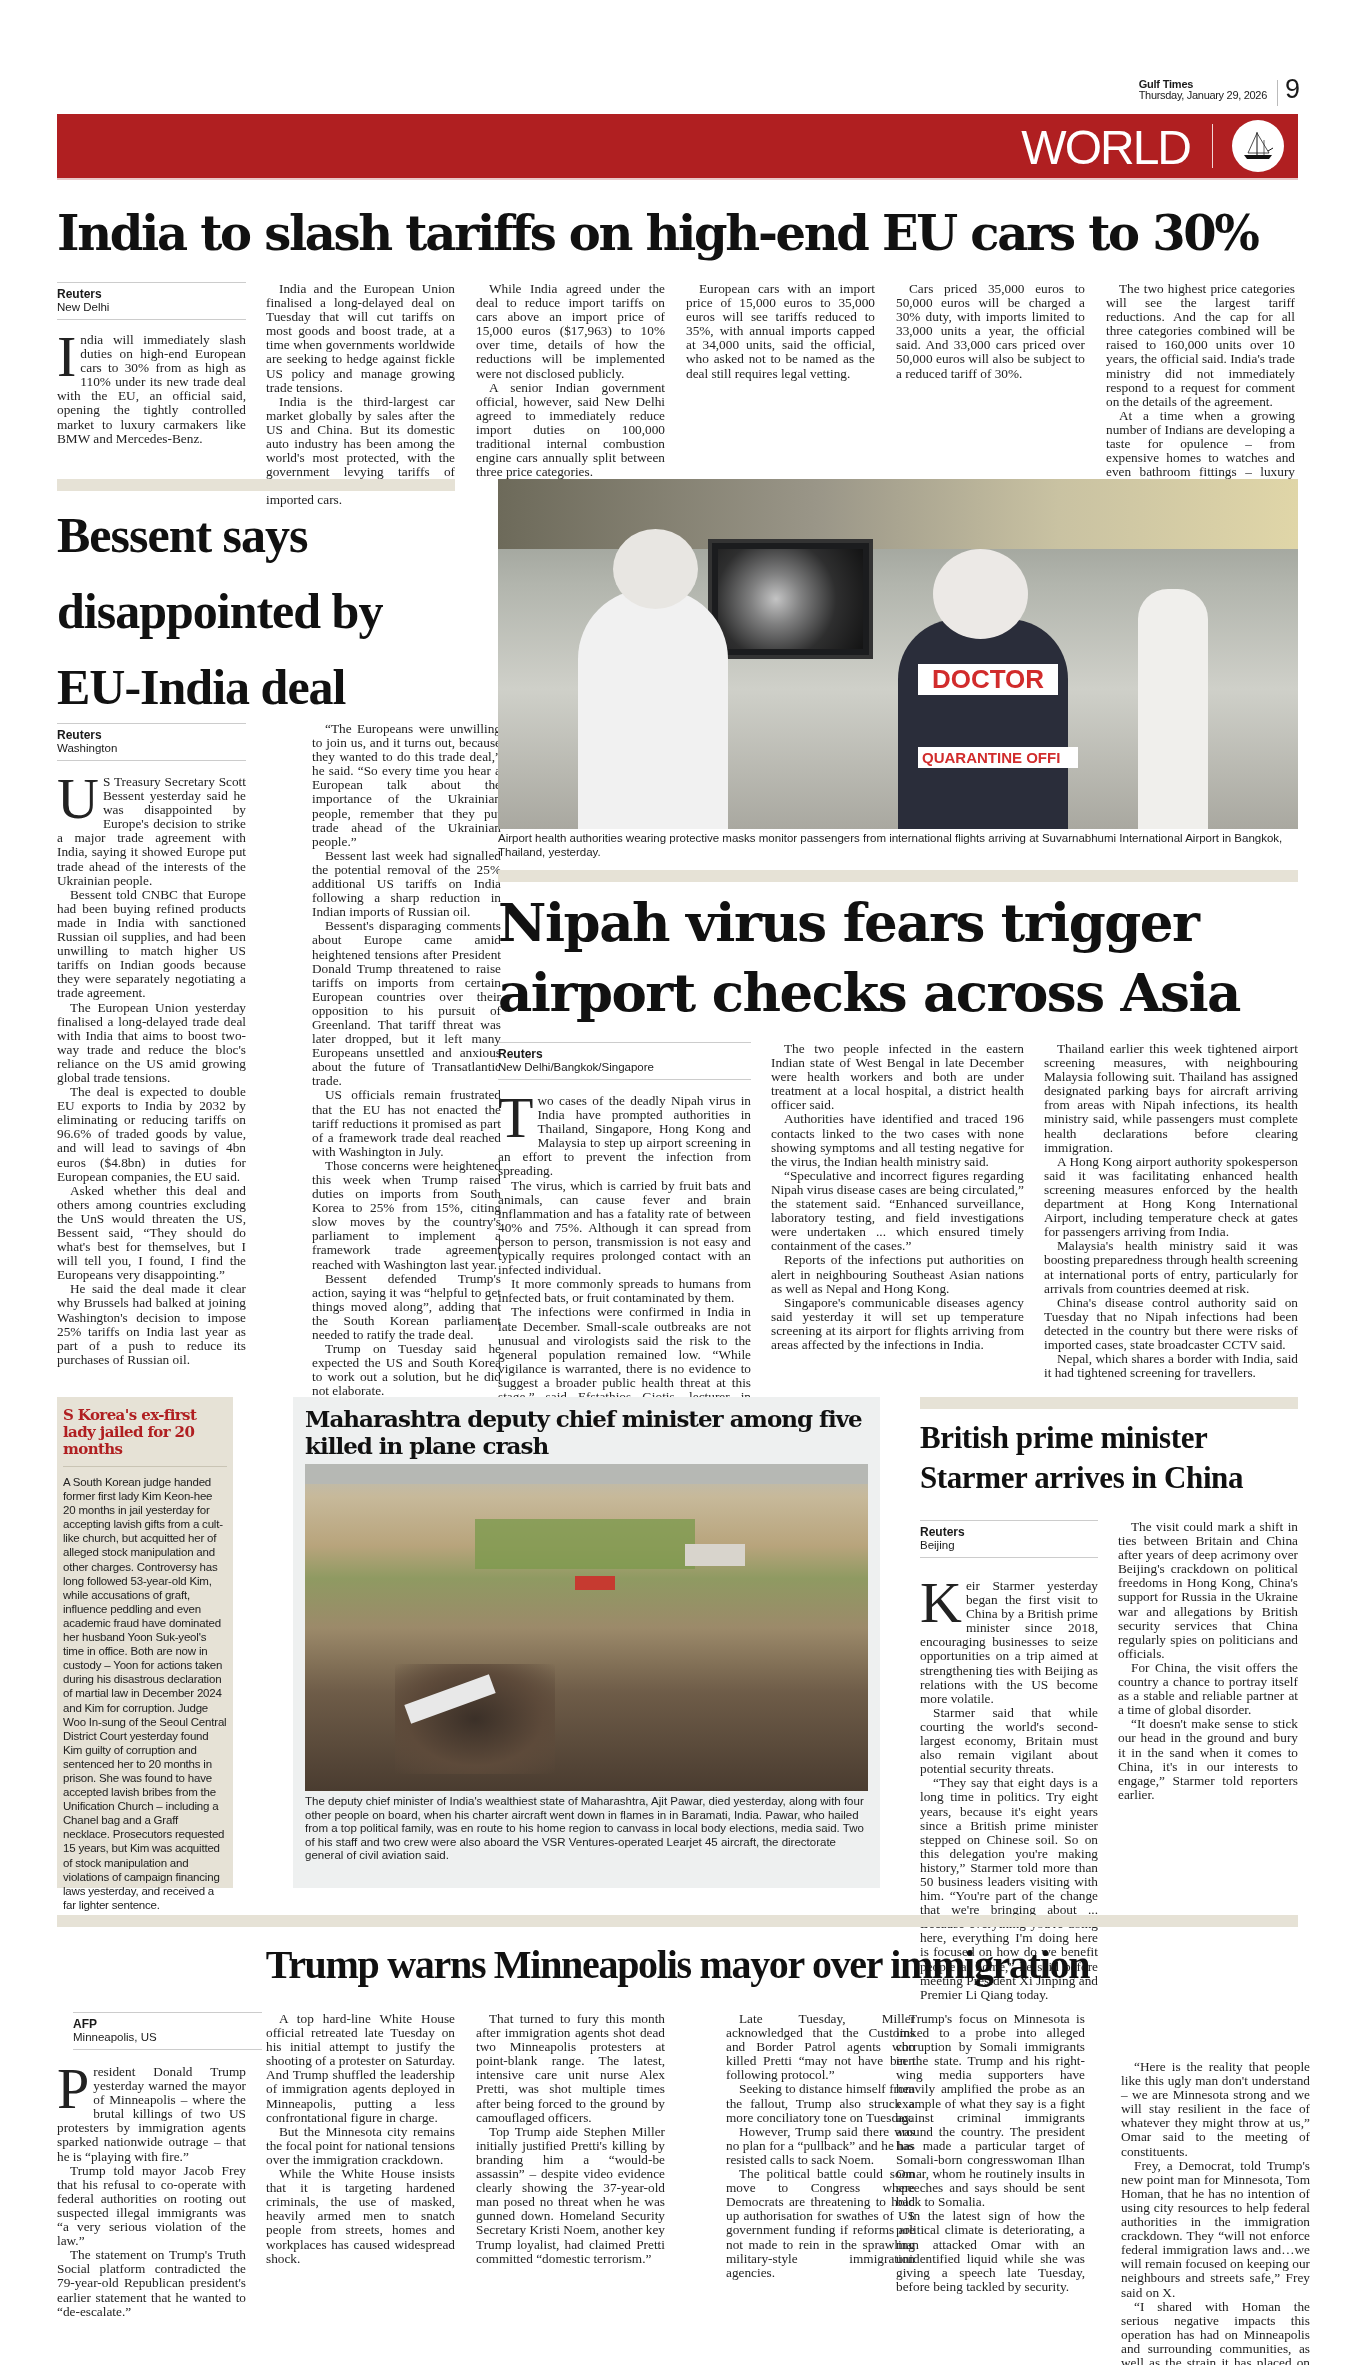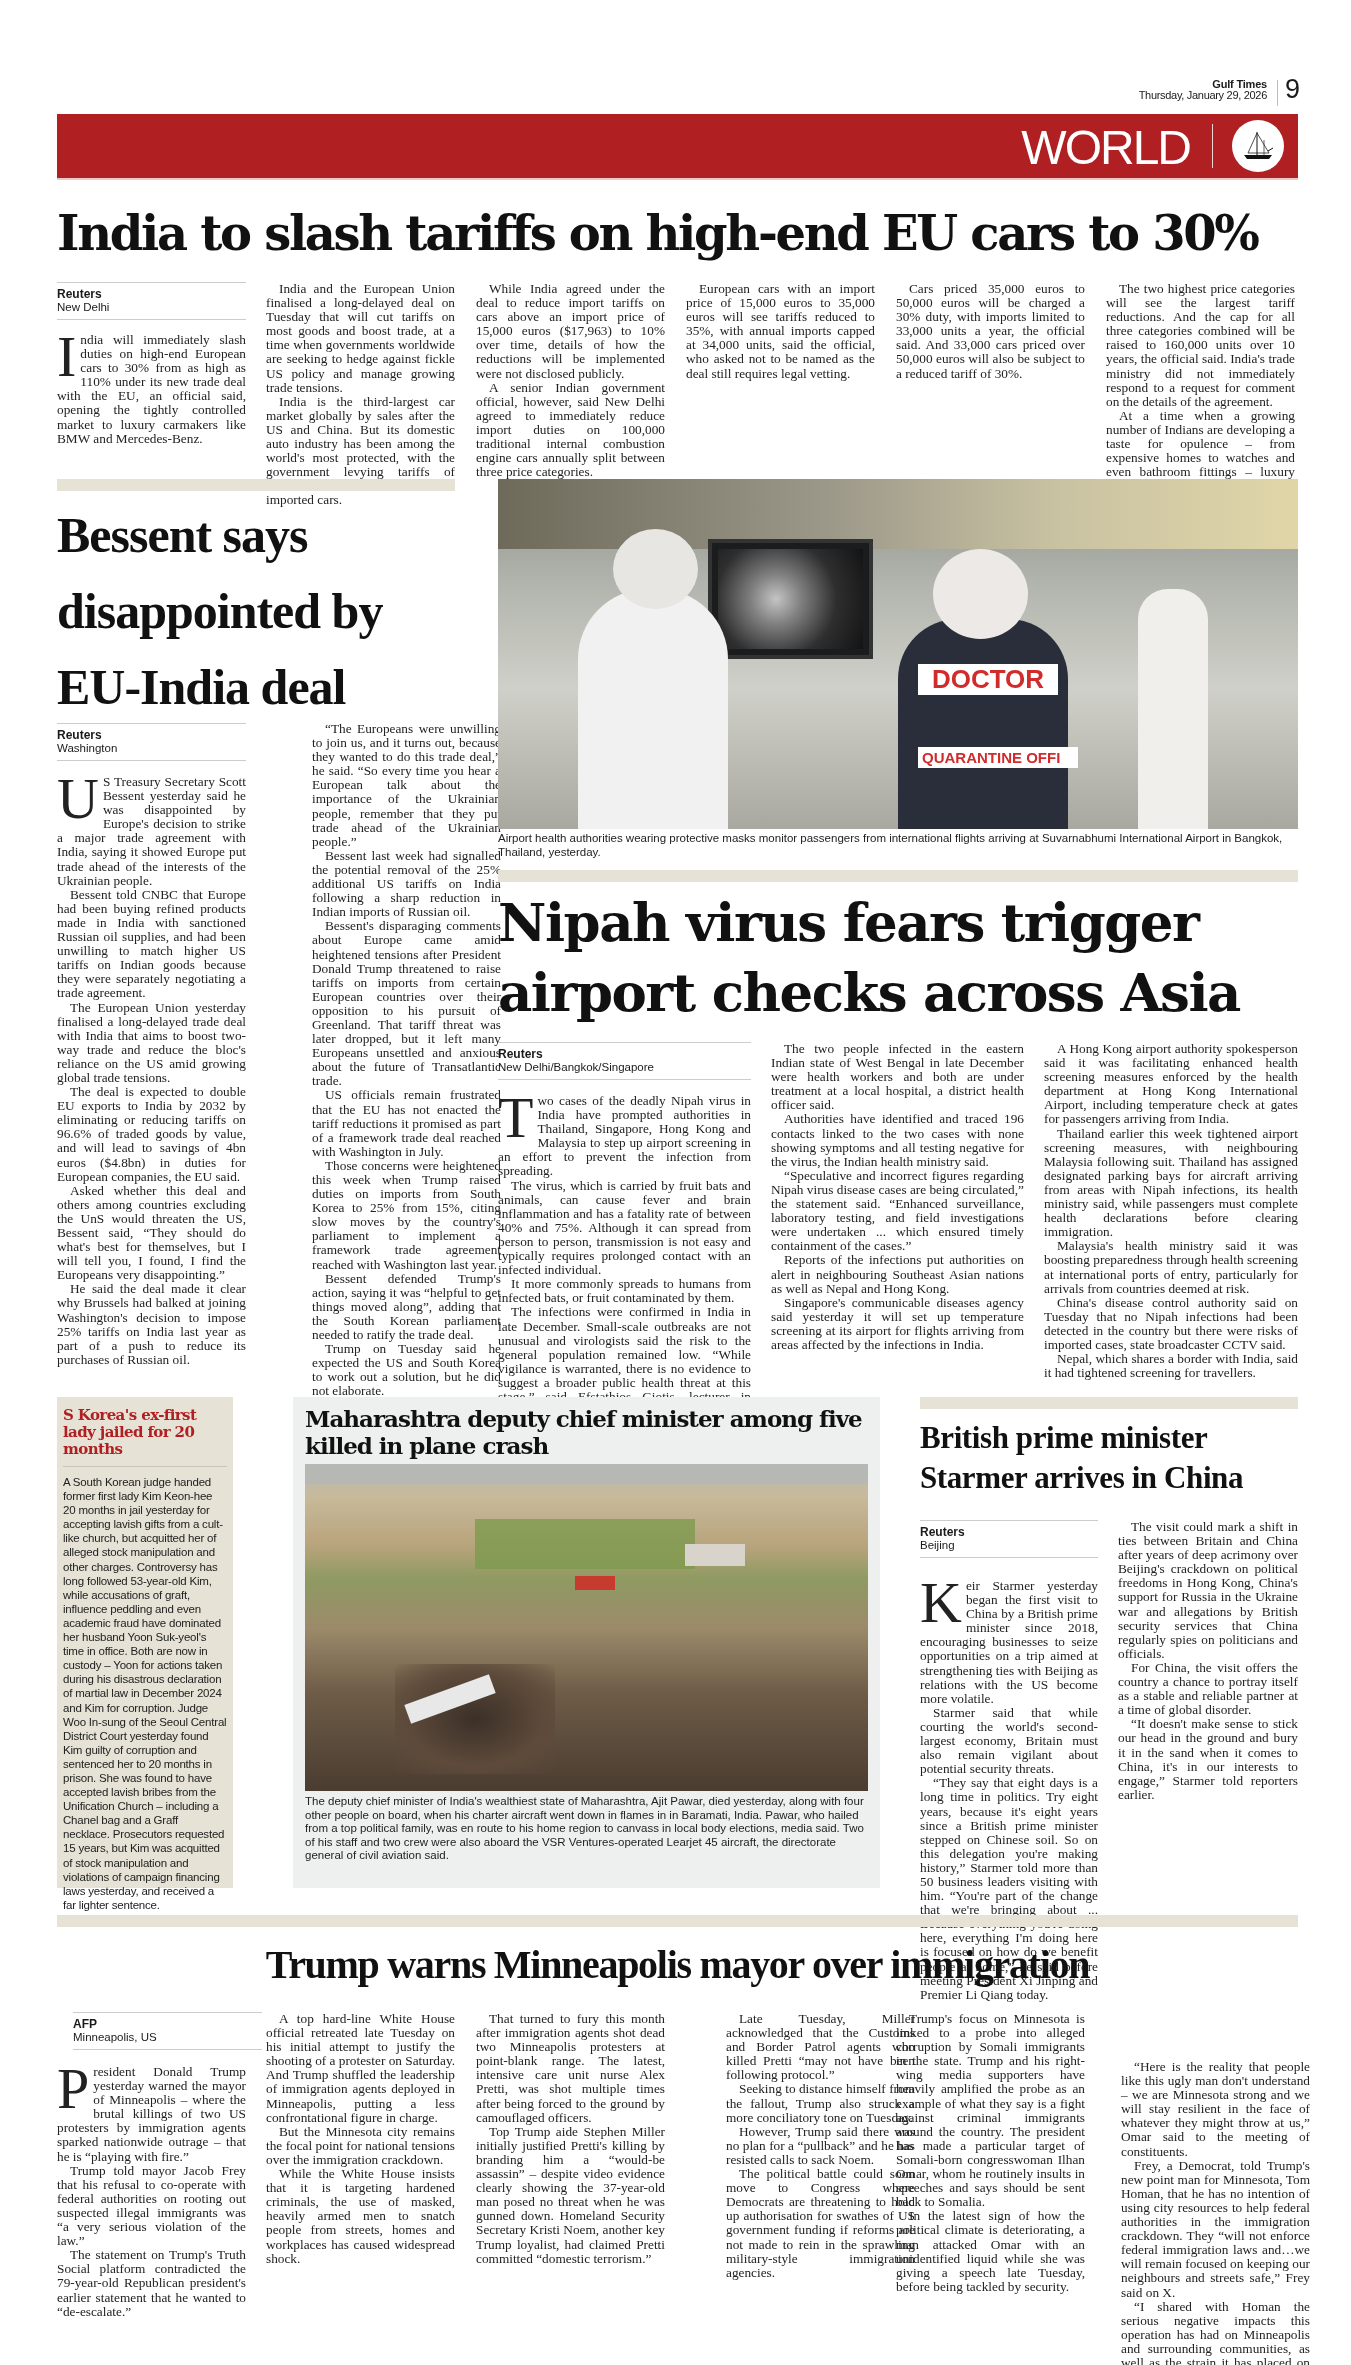--- a/index.html
+++ b/index.html
@@ -2,21 +2,21 @@
 <html><head>
 <meta charset="utf-8">
 <style>
   * { box-sizing: border-box; margin: 0; padding: 0; }
   html, body { width: 1351px; background: #fff; }
   body { font-family: "DejaVu Serif", serif; color: #1a1a1a; position: relative; height: 2365px; overflow: hidden; }
   .abs { position: absolute; }
   .sans { font-family: "Liberation Sans", sans-serif; }
 
   
-  .mast-right { position:absolute; top:78px; right:84px; text-align:right; font-family:"Liberation Sans",sans-serif; }
+  .mast-right { position:absolute; top:78px; right:84px; font-family:"Liberation Sans",sans-serif; }
   .mast-paper { font-weight:bold; font-size:11px; letter-spacing:-0.2px; }
   .mast-date { font-size:11px; margin-top:-1px; letter-spacing:-0.3px; }
   .mast-div { position:absolute; top:80px; left:1277px; width:1px; height:26px; background:#bbb; }
   .mast-page { position:absolute; top:74px; left:1285px; font-family:"Liberation Sans",sans-serif; font-size:27px; }
   .band { position:absolute; left:57px; top:114px; width:1241px; height:66px; background:#b01f21; border-bottom:2px solid #e8c8c8; }
   .band-title { position:absolute; right:108px; top:8px; color:#fff; font-family:"Liberation Sans",sans-serif; font-size:48px; font-weight:300; letter-spacing:-2px; line-height:52px; }
   .band-sep { position:absolute; right:85px; top:10px; width:1.5px; height:44px; background:#f1d6d6; }
   .band-logo { position:absolute; right:14px; top:6px; width:52px; height:52px; border-radius:50%; background:#fff; display:flex; align-items:center; justify-content:center; }
 
   .h1 { position:absolute; left:57px; top:203px; font-family:"DejaVu Serif",serif; font-weight:bold; font-size:48px; letter-spacing:-2.3px; line-height:60px; color:#111; }
@@ -145,22 +145,22 @@
   <p>The infections were confirmed in India in late December. Small-scale outbreaks are not unusual and virologists said the risk to the general population remained low. “While vigilance is warranted, there is no evidence to suggest a broader public health threat at this stage,” said Efstathios Giotis, lecturer in molecular virology at the University of Essex in Britain.</p>
 </div>
 <div class="col" style="left:771px;top:1042px;width:253px;">
   <p>The two people infected in the eastern Indian state of West Bengal in late December were health workers and both are under treatment at a local hospital, a district health officer said.</p>
   <p>Authorities have identified and traced 196 contacts linked to the two cases with none showing symptoms and all testing negative for the virus, the Indian health ministry said.</p>
   <p>“Speculative and incorrect figures regarding Nipah virus disease cases are being circulated,” the statement said. “Enhanced surveillance, laboratory testing, and field investigations were undertaken ... which ensured timely containment of the cases.”</p>
   <p>Reports of the infections put authorities on alert in neighbouring Southeast Asian nations as well as Nepal and Hong Kong.</p>
   <p>Singapore's communicable diseases agency said yesterday it will set up temperature screening at its airport for flights arriving from areas affected by the infections in India.</p>
 </div>
 <div class="col" style="left:1044px;top:1042px;width:254px;">
+  <p>Thailand earlier this week tightened airport screening measures, with neighbouring Malaysia following suit. Thailand has assigned designated parking bays for aircraft arriving from areas with Nipah infections, its health ministry said, while passengers must complete health declarations before clearing immigration.</p>
   <p>A Hong Kong airport authority spokesperson said it was facilitating enhanced health screening measures enforced by the health department at Hong Kong International Airport, including temperature check at gates for passengers arriving from India.</p>
-  <p>Thailand earlier this week tightened airport screening measures, with neighbouring Malaysia following suit. Thailand has assigned designated parking bays for aircraft arriving from areas with Nipah infections, its health ministry said, while passengers must complete health declarations before clearing immigration.</p>
   <p>Malaysia's health ministry said it was boosting preparedness through health screening at international ports of entry, particularly for arrivals from countries deemed at risk.</p>
   <p>China's disease control authority said on Tuesday that no Nipah infections had been detected in the country but there were risks of imported cases, state broadcaster CCTV said.</p>
   <p>Nepal, which shares a border with India, said it had tightened screening for travellers.</p>
 </div>
 
 <div class="sk-box">
   <div class="sk-title">S Korea's ex-first lady jailed for 20 months</div>
   <div class="sk-body">A South Korean judge handed former first lady Kim Keon-hee 20 months in jail yesterday for accepting lavish gifts from a cult-like church, but acquitted her of alleged stock manipulation and other charges. Controversy has long followed 53-year-old Kim, while accusations of graft, influence peddling and even academic fraud have dominated her husband Yoon Suk-yeol's time in office. Both are now in custody – Yoon for actions taken during his disastrous declaration of martial law in December 2024 and Kim for corruption. Judge Woo In-sung of the Seoul Central District Court yesterday found Kim guilty of corruption and sentenced her to 20 months in prison. She was found to have accepted lavish bribes from the Unification Church – including a Chanel bag and a Graff necklace. Prosecutors requested 15 years, but Kim was acquitted of stock manipulation and violations of campaign financing laws yesterday, and received a far lighter sentence.</div>
 </div>
 

